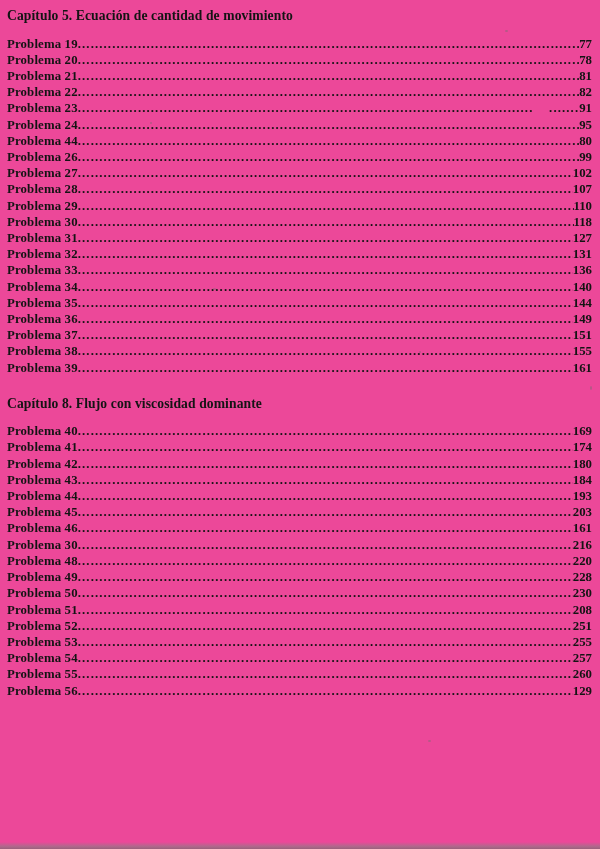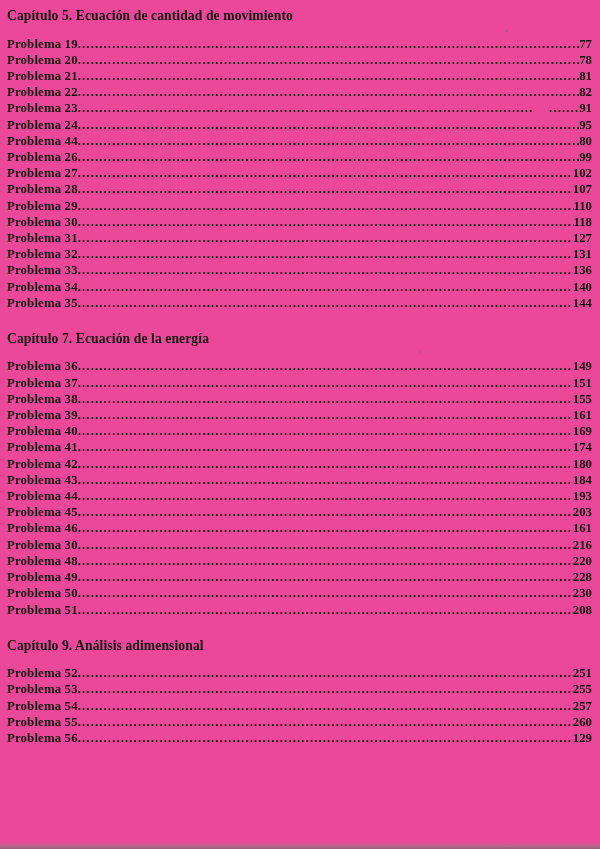--- a/index.html
+++ b/index.html
@@ -168,21 +168,20 @@
           <span class="toc-label">Problema 34</span>
           <span class="leader">..........................................................................................................................................................................</span>
           <span class="toc-page">140</span>
         </div>
         <div class="toc-row">
           <span class="toc-label">Problema 35</span>
           <span class="leader">..........................................................................................................................................................................</span>
           <span class="toc-page">144</span>
         </div>
       </div>
-      <div class="chapter-title">Capítulo 7. Ecuación de la energía</div>
       <div class="problem-list">
         <div class="toc-row">
           <span class="toc-label">Problema 36</span>
           <span class="leader">..........................................................................................................................................................................</span>
           <span class="toc-page">149</span>
         </div>
         <div class="toc-row">
           <span class="toc-label">Problema 37</span>
           <span class="leader">..........................................................................................................................................................................</span>
           <span class="toc-page">151</span>
@@ -191,20 +190,21 @@
           <span class="toc-label">Problema 38</span>
           <span class="leader">..........................................................................................................................................................................</span>
           <span class="toc-page">155</span>
         </div>
         <div class="toc-row">
           <span class="toc-label">Problema 39</span>
           <span class="leader">..........................................................................................................................................................................</span>
           <span class="toc-page">161</span>
         </div>
       </div>
+      <div class="chapter-title">Capítulo 8. Flujo con viscosidad dominante</div>
       <div class="problem-list">
         <div class="toc-row">
           <span class="toc-label">Problema 40</span>
           <span class="leader">..........................................................................................................................................................................</span>
           <span class="toc-page">169</span>
         </div>
         <div class="toc-row">
           <span class="toc-label">Problema 41</span>
           <span class="leader">..........................................................................................................................................................................</span>
           <span class="toc-page">174</span>
@@ -253,21 +253,20 @@
           <span class="toc-label">Problema 50</span>
           <span class="leader">..........................................................................................................................................................................</span>
           <span class="toc-page">230</span>
         </div>
         <div class="toc-row">
           <span class="toc-label">Problema 51</span>
           <span class="leader">..........................................................................................................................................................................</span>
           <span class="toc-page">208</span>
         </div>
       </div>
-      <div class="chapter-title">Capítulo 9. Análisis adimensional</div>
       <div class="problem-list">
         <div class="toc-row">
           <span class="toc-label">Problema 52</span>
           <span class="leader">..........................................................................................................................................................................</span>
           <span class="toc-page">251</span>
         </div>
         <div class="toc-row">
           <span class="toc-label">Problema 53</span>
           <span class="leader">..........................................................................................................................................................................</span>
           <span class="toc-page">255</span>

